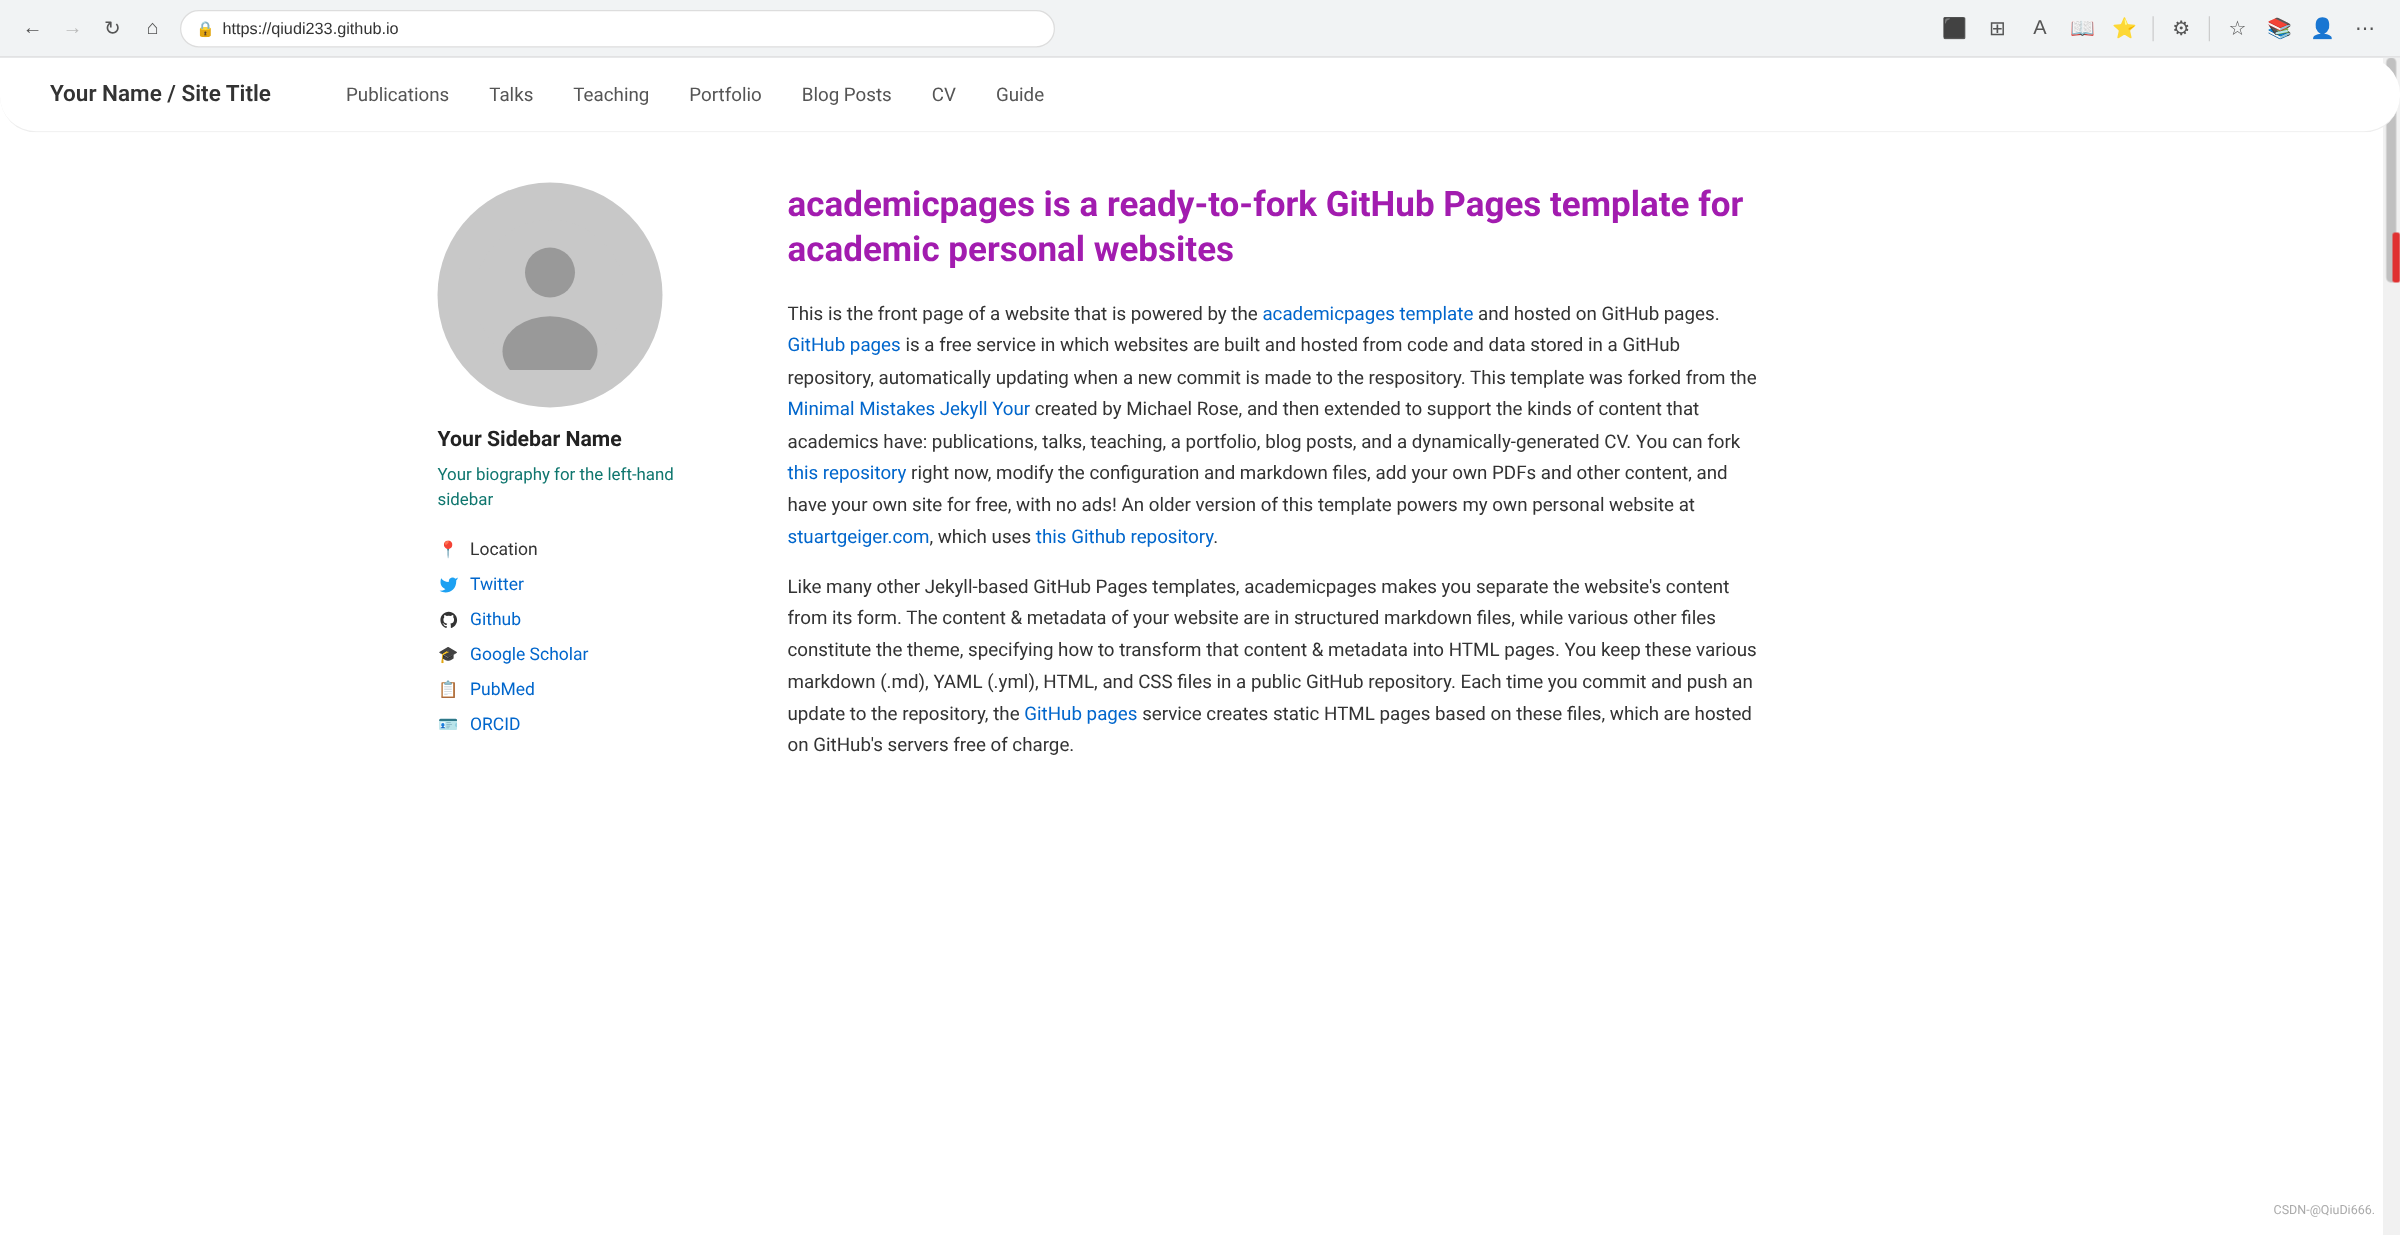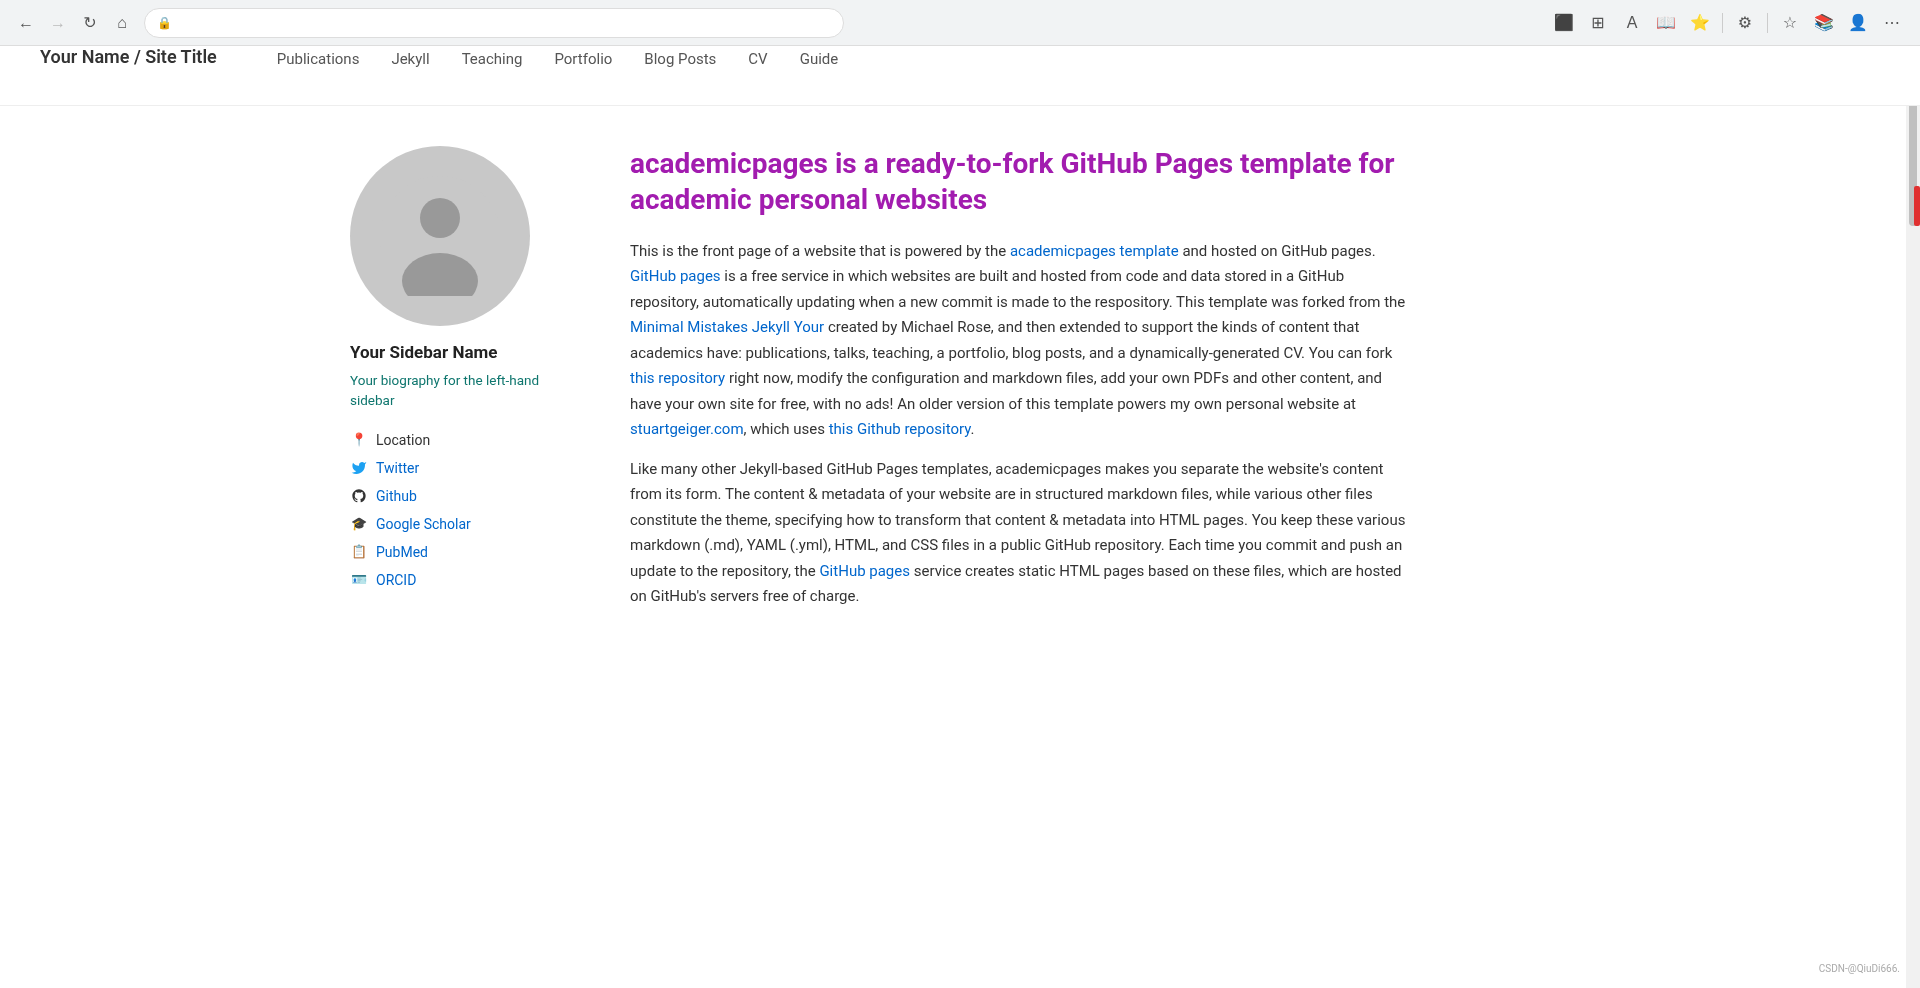--- a/index.html
+++ b/index.html
@@ -100,24 +100,25 @@
       flex-direction: column;
     }
 
     
     .site-header {
       background: #fff;
       border-bottom: 1px solid #eee;
       padding: 0 40px;
       height: 60px;
       display: flex;
-      align-items: flex-start;
+      align-items: center;
       position: sticky;
       top: 46px;
       z-index: 100;
+      border-radius: 29px;
     }
     .site-title {
       font-size: 18px;
       font-weight: 600;
       color: #333;
       text-decoration: none;
       margin-right: 60px;
       white-space: nowrap;
     }
     .site-nav {
@@ -281,20 +282,21 @@
 
 <div class="browser-chrome">
   <div class="browser-nav-buttons">
     <button class="browser-nav-btn">←</button>
     <button class="browser-nav-btn disabled">→</button>
     <button class="browser-nav-btn">↻</button>
     <button class="browser-nav-btn">⌂</button>
   </div>
   <div class="address-bar">
     <span class="lock-icon">🔒</span>
+    <input type="text" value="https://qiudi233.github.io" style="">
   </div>
   <div class="browser-right-icons">
     <button class="browser-icon-btn">⬛</button>
     <button class="browser-icon-btn">⊞</button>
     <button class="browser-icon-btn">A</button>
     <button class="browser-icon-btn">📖</button>
     <button class="browser-icon-btn">⭐</button>
     <div class="browser-separator"></div>
     <button class="browser-icon-btn">⚙</button>
     <div class="browser-separator"></div>
@@ -304,21 +306,21 @@
     <button class="browser-icon-btn">⋯</button>
   </div>
 </div>
 
 <div class="page-wrapper">
 
   <header class="site-header">
     <a class="site-title" href="#">Your Name / Site Title</a>
     <nav class="site-nav">
       <a class="nav-link" href="#">Publications</a>
-      <a class="nav-link" href="#">Jekyll</a>
+      <a class="nav-link" href="#">Talks</a>
       <a class="nav-link" href="#">Teaching</a>
       <a class="nav-link" href="#">Portfolio</a>
       <a class="nav-link" href="#">Blog Posts</a>
       <a class="nav-link" href="#">CV</a>
       <a class="nav-link" href="#">Guide</a>
     </nav>
   </header>
 
   <div class="content-wrapper">
 

